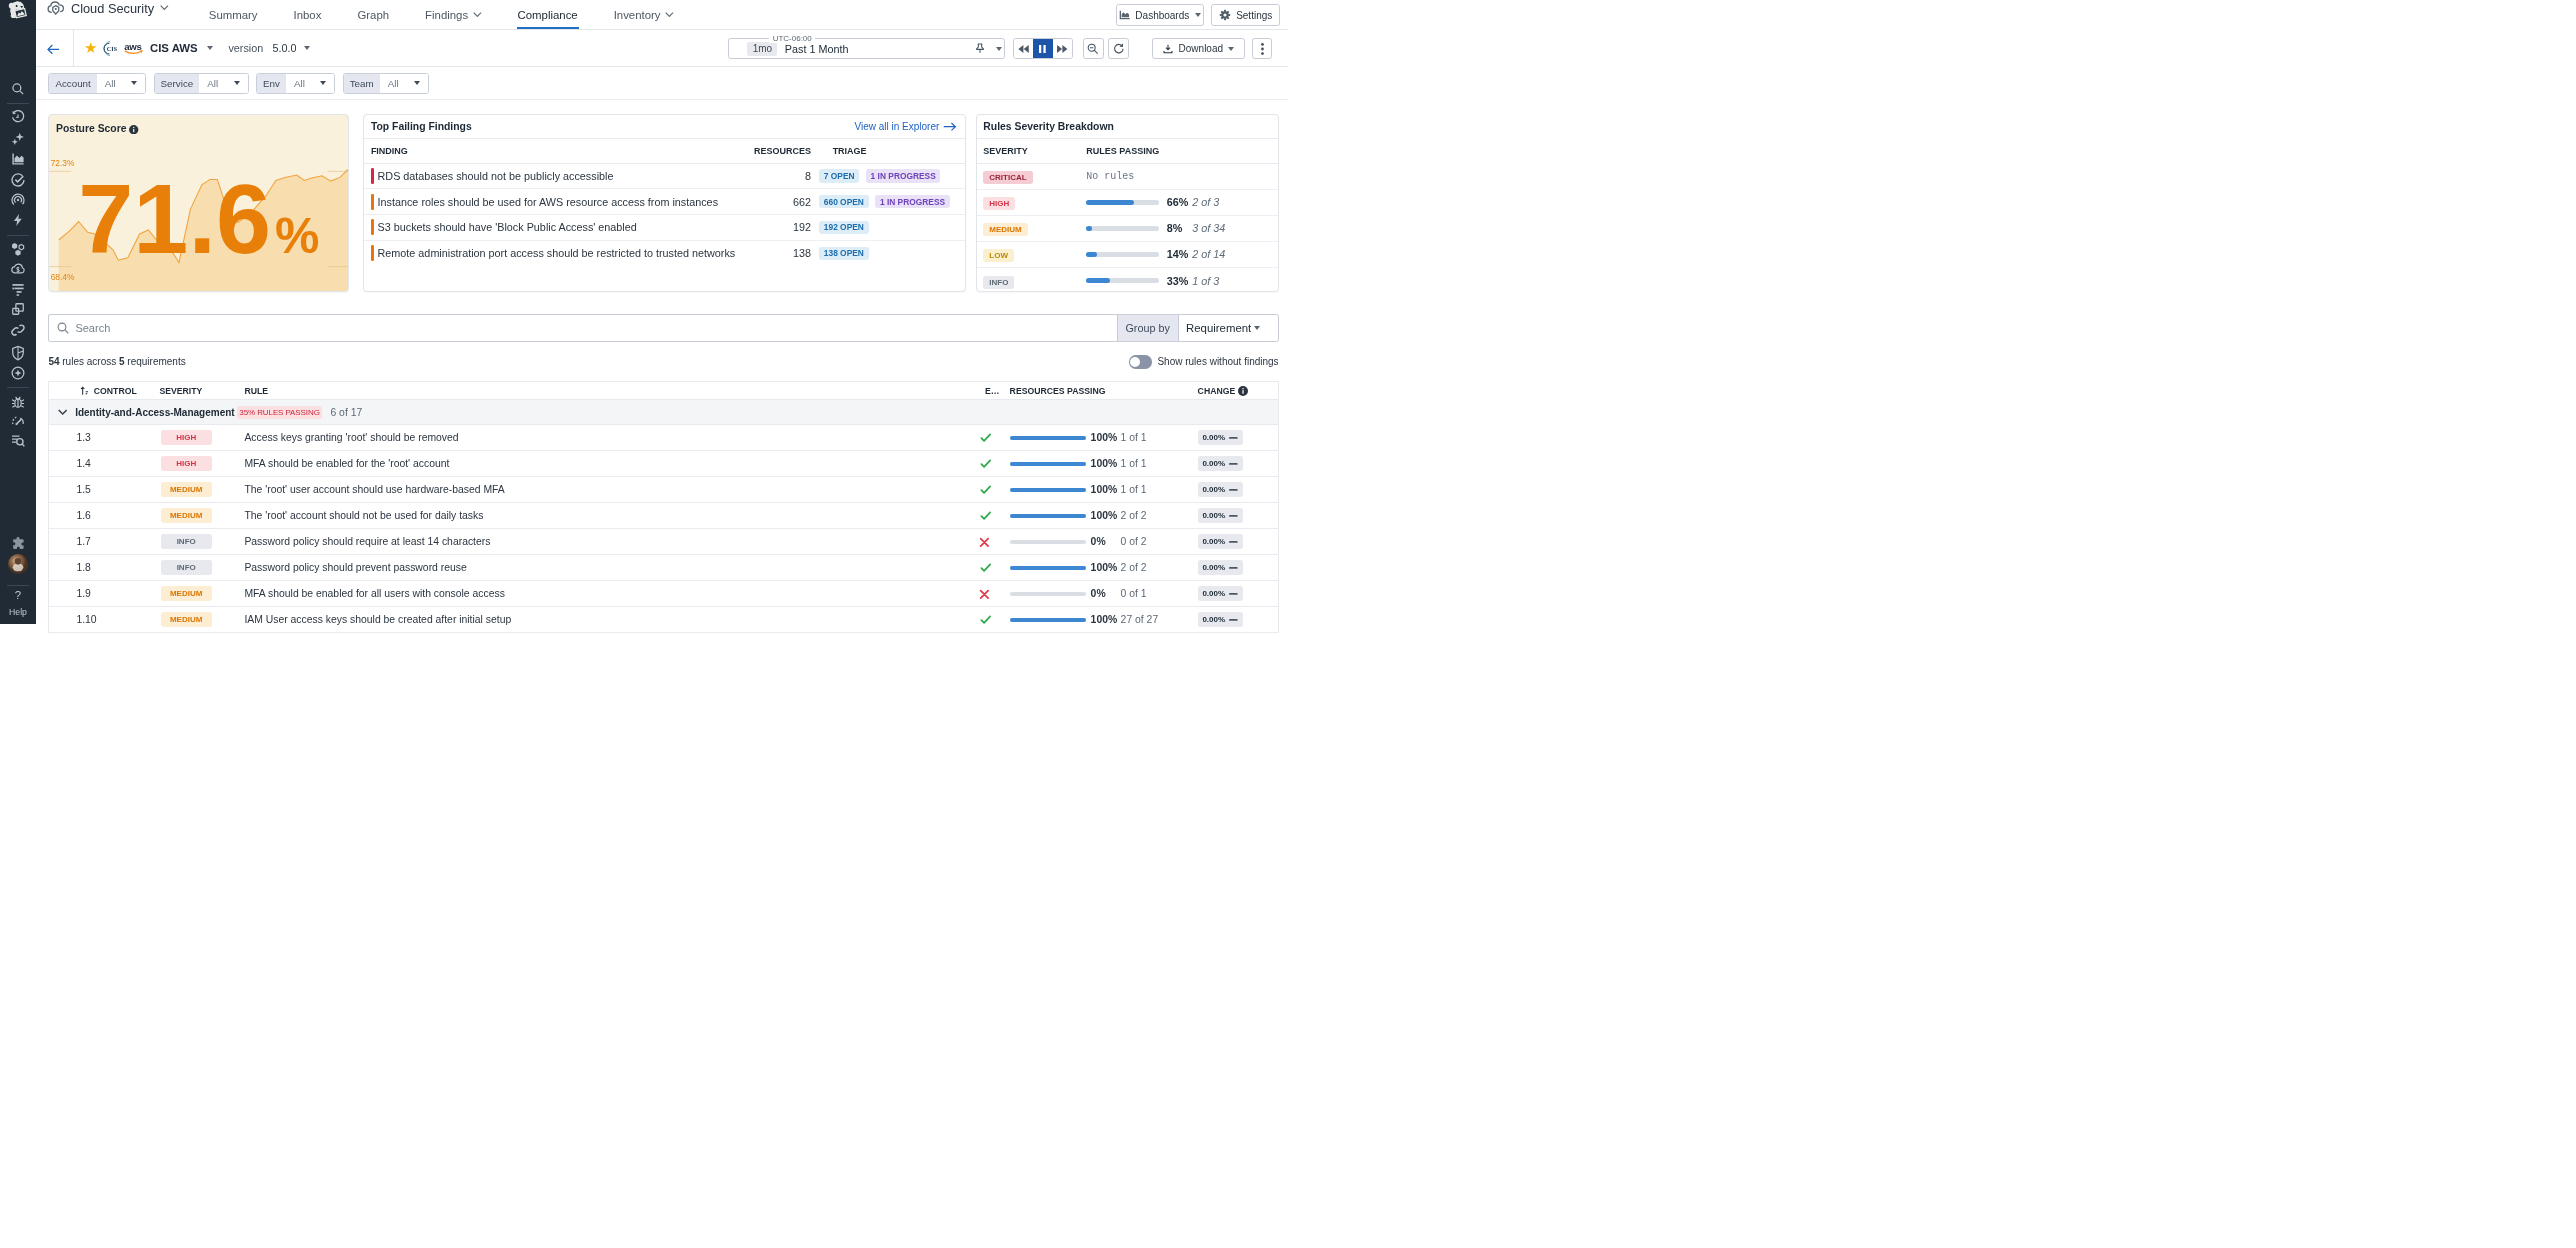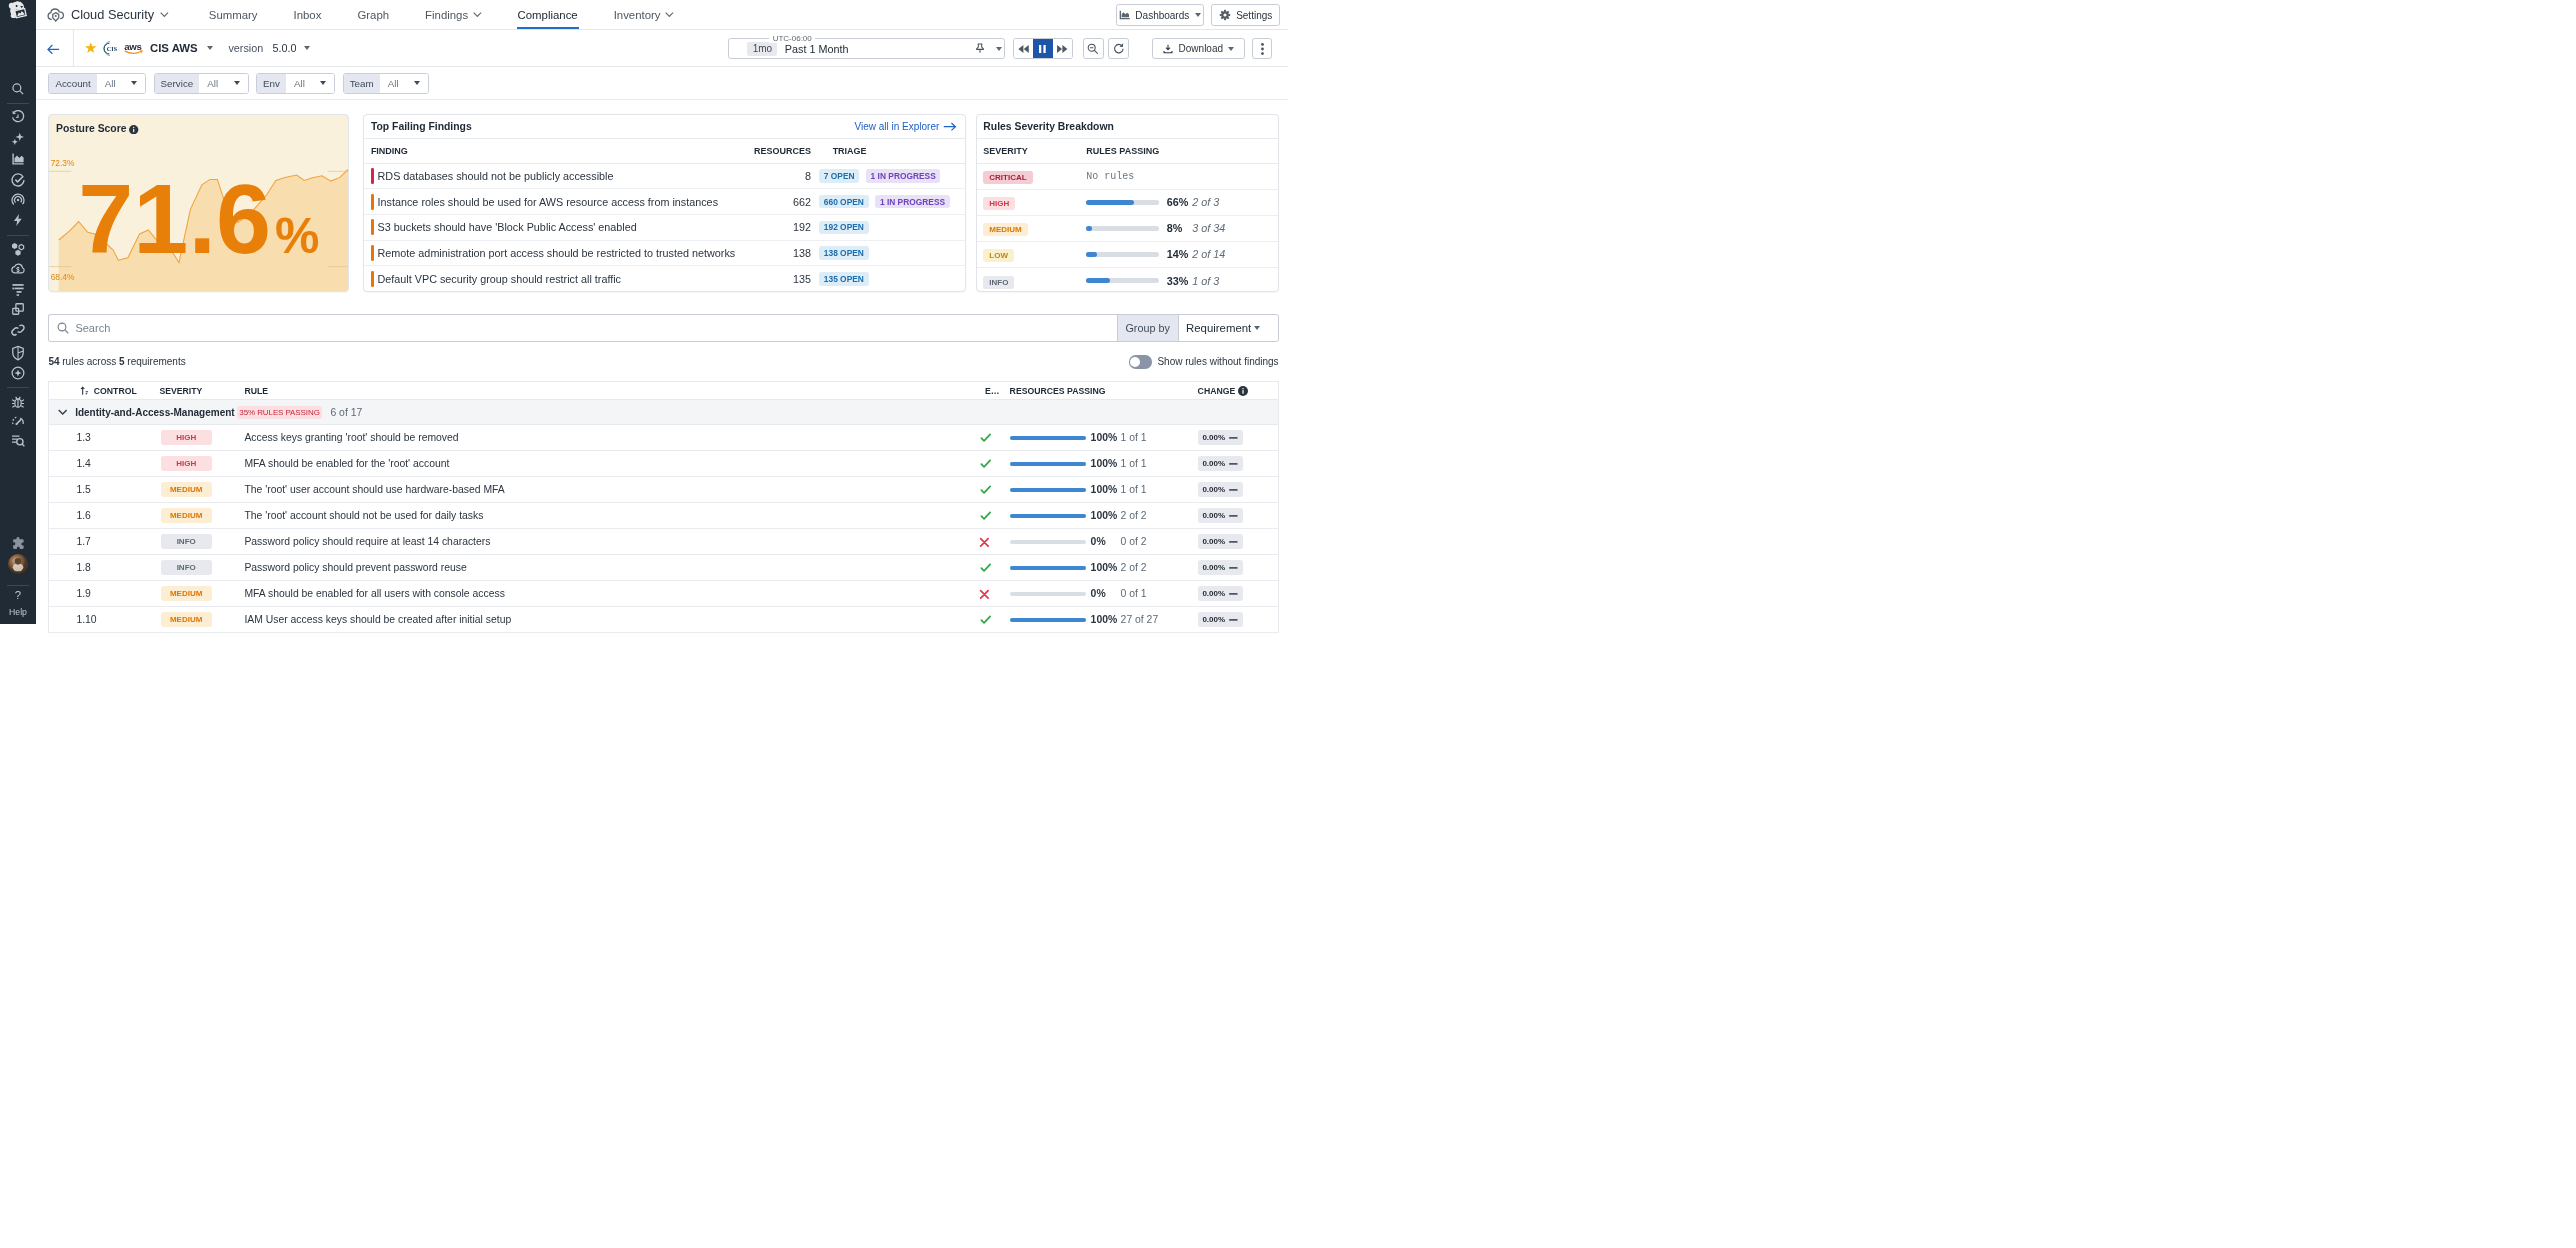--- a/index.html
+++ b/index.html
@@ -5,21 +5,21 @@
 * { margin:0; padding:0; box-sizing:border-box; }
 html,body { width:1288px; height:624px; overflow:hidden; background:#fff;
   font-family:"Liberation Sans", sans-serif; color:#2b3540; }
 .sidebar { position:fixed; left:0; top:0; width:36px; height:624px; background:#202b36; z-index:50; }
 .sidebar svg { position:absolute; left:50%; transform:translate(-50%,-50%); }
 .sb-div { position:absolute; left:6.7px; width:22px; border-top:0.7px solid #3c4857; }
 .sb-help { position:absolute; width:100%; text-align:center; color:#c3cad1; font-size:8.7px; }
 .main { position:absolute; left:36px; top:0; width:1252px; }
 
 
-.topnav { position:relative; height:30px; border-bottom:0.7px solid #e3e6ea; display:flex; align-items:center; }
+.topnav { position:relative; height:30px; border-bottom:0.7px solid #e3e6ea; display:flex; align-items:flex-start; }
 .nav-title { display:flex; align-items:center; gap:6px; margin-left:11.4px; }
 .nav-title .t { font-size:12.8px; font-weight:500; color:#2a3541; }
 .caret { width:0; height:0; border-left:3.4px solid transparent; border-right:3.4px solid transparent; border-top:4px solid #5b6670; display:inline-block; }
 .tabs { display:flex; align-items:stretch; height:100%; margin-left:22px; }
 .tab { position:relative; display:flex; align-items:center; gap:4.7px; padding:0 18px; font-size:11.4px; color:#4c5763; }
 .tab.active { color:#1b2530; font-weight:500; }
 .tab.active:after { content:""; position:absolute; left:17px; right:17px; bottom:0; height:2px; background:#1f6fc4; }
 .nav-right { position:absolute; right:8px; top:4.4px; display:flex; gap:7.4px; }
 .btn { display:flex; align-items:center; justify-content:center; gap:5.4px; height:21.5px; border:0.7px solid #c7ccd6; border-radius:2.7px; background:#fff; font-size:10px; color:#2b3540; }
 .btn-dash { width:88px; }
@@ -441,28 +441,20 @@
             </span>
           </div>
         <div class="frow">
             <span class="fbar"></span>
             <span class="fname">Remote administration port access should be restricted to trusted networks</span>
             <span class="fres">138</span>
             <span class="ftriage">
               <span class="badge b-open">138 OPEN</span>
             </span>
           </div>
-        <div class="frow">
-            <span class="fbar"></span>
-            <span class="fname">Default VPC security group should restrict all traffic</span>
-            <span class="fres">135</span>
-            <span class="ftriage">
-              <span class="badge b-open">135 OPEN</span>
-            </span>
-          </div>
       </div>
       <div class="card sevcard">
         <div class="hd">
             <h3>Rules Severity Breakdown</h3>
           </div>
         <div class="shead">
             <span class="scol1">SEVERITY</span>
             <span>RULES PASSING</span>
           </div>
         <div class="srow">

